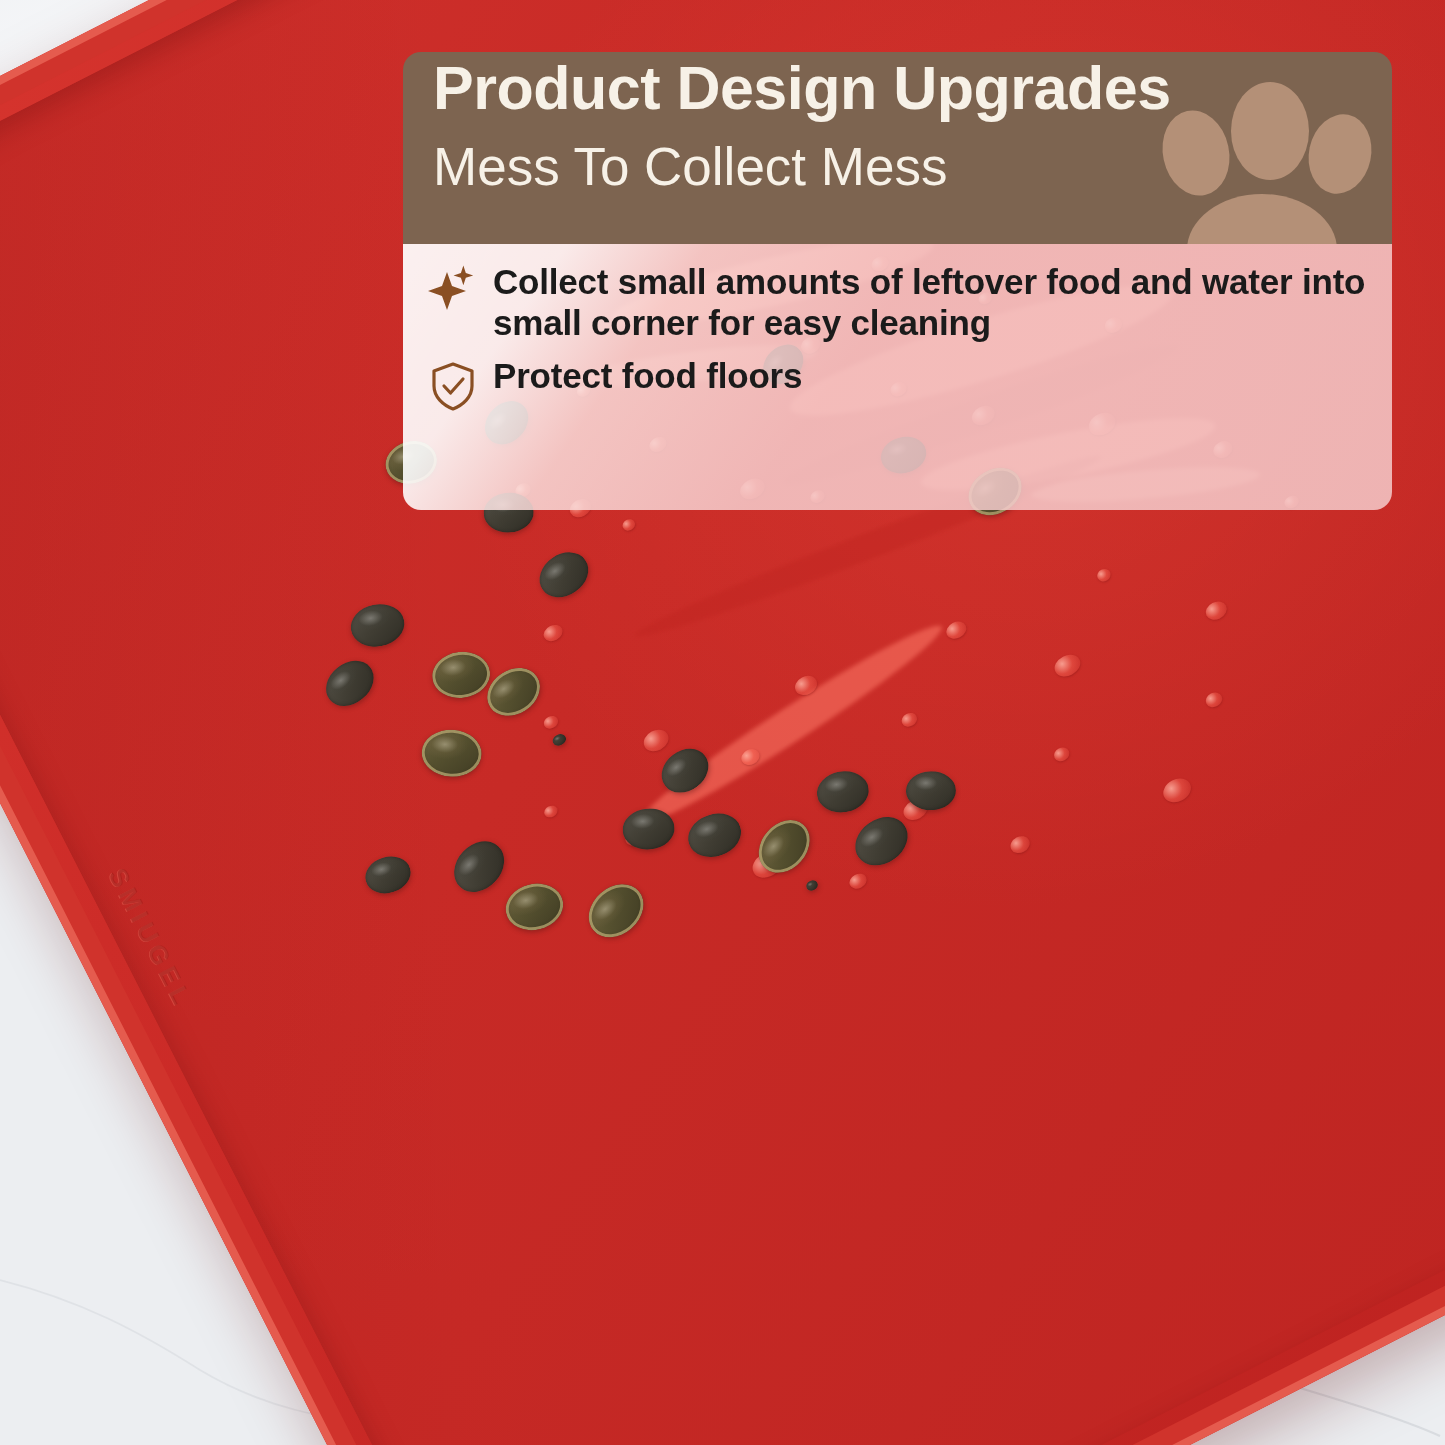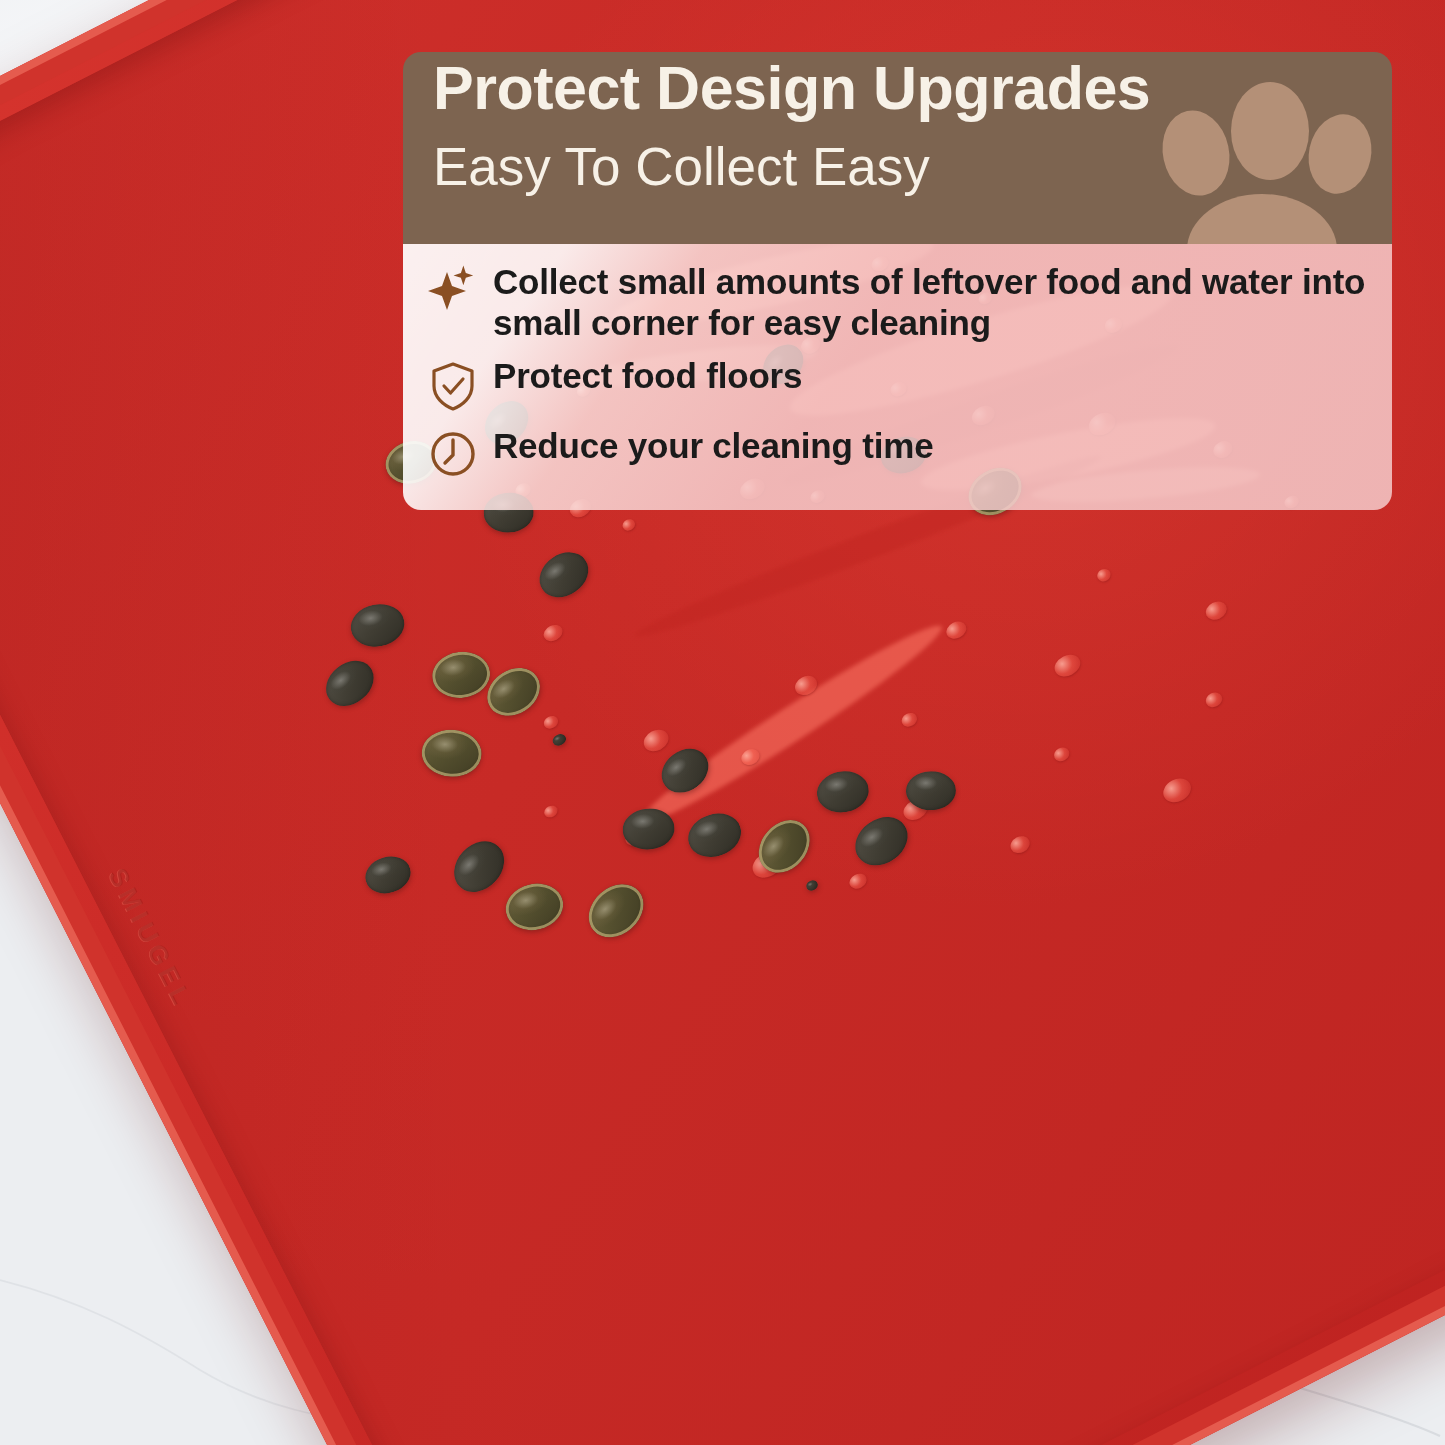--- a/index.html
+++ b/index.html
@@ -270,22 +270,22 @@
   <div class="panel">
 
     <div class="panel-header">
 
       <div class="paw">
         <div class="pad" style="left:72px;top:0px;width:78px;height:98px;"></div>
         <div class="pad" style="left:4px;top:28px;width:66px;height:86px;transform:rotate(-12deg);"></div>
         <div class="pad" style="left:150px;top:32px;width:62px;height:80px;transform:rotate(12deg);"></div>
         <div class="pad" style="left:28px;top:112px;width:150px;height:112px;border-radius:52% 52% 46% 46%;"></div>
       </div>
-      <div class="panel-title">Protect Design Upgrades</div>
-      <div class="panel-sub">Easy To Collect Easy</div>
+      <div class="panel-title">Product Design Upgrades</div>
+      <div class="panel-sub">Mess To Collect Mess</div>
     </div>
 
     <div class="panel-body">
       <div class="bullets">
 
         <div class="bullet one">
           <div class="bicon">
             <svg width="56" height="56" viewBox="0 0 56 56">
               <path d="M18 16 L23 30 L37 35 L23 40 L18 54 L13 40 L-1 35 L13 30 Z" transform="translate(4,-4)" fill="#8a4f23"></path>
               <path d="M38 4 L41 13 L50 16 L41 19 L38 28 L35 19 L26 16 L35 13 Z" transform="translate(-1,-1) scale(.82) translate(10,4)" fill="#8a4f23"></path>
@@ -297,27 +297,18 @@
         <div class="bullet two">
           <div class="bicon">
             <svg width="56" height="56" viewBox="0 0 56 56">
               <path d="M28 6 L47 13 V28 C47 39 38 47 28 51 C18 47 9 39 9 28 V13 Z" fill="none" stroke="#8a4f23" stroke-width="3.2" stroke-linejoin="round"></path>
               <path d="M19 28 L25.5 35 L38 21" fill="none" stroke="#8a4f23" stroke-width="3.2" stroke-linecap="round" stroke-linejoin="round"></path>
             </svg>
           </div>
           <div class="btext">Protect food floors</div>
         </div>
 
-        <div class="bullet three">
-          <div class="bicon">
-            <svg width="56" height="56" viewBox="0 0 56 56">
-              <circle cx="28" cy="28" r="20" fill="none" stroke="#8a4f23" stroke-width="3.4"></circle>
-              <path d="M28 14 V29 L20 37" fill="none" stroke="#8a4f23" stroke-width="3.4" stroke-linecap="round" stroke-linejoin="round"></path>
-            </svg>
-          </div>
-          <div class="btext">Reduce your cleaning time</div>
-        </div>
 
       </div>
     </div>
   </div>
 
 </div>
 
 </body></html>

